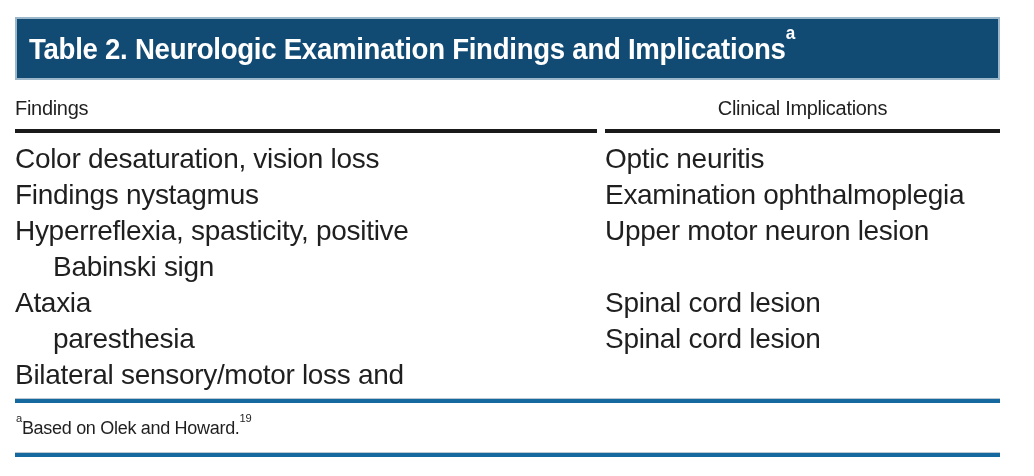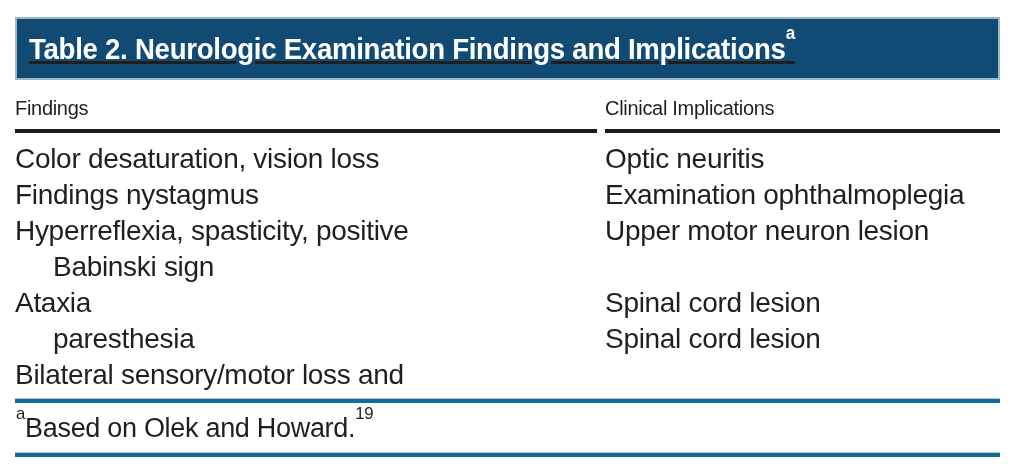--- a/index.html
+++ b/index.html
@@ -20,21 +20,20 @@
   }
   .title-bar {
     box-sizing: border-box;
     height: 63px;
     background: var(--header-bg, #114a73);
     border: 2px solid var(--header-edge, #9db7ca);
     display: flex;
     align-items: center;
     padding-left: 12px;
     overflow: hidden;
-    text-decoration: underline;
   }
   .title-text {
     color: #ffffff;
     font-size: 30px;
     font-weight: bold;
     white-space: nowrap;
     transform: scaleX(0.92);
     transform-origin: left center;
     letter-spacing: -0.3px;
   }
@@ -50,33 +49,33 @@
     column-gap: 8px;
   }
   .cols { margin-top: 13px; }
   .colhead {
     font-size: 20px;
     line-height: 31px;
     padding-bottom: 5px;
     border-bottom: 4px solid var(--rule-black, #1a1a1a);
     letter-spacing: -0.3px;
   }
-  .colhead.center { }
+  .colhead.center { text-align: center; }
   .tbody { padding-top: 8px; }
   .cell { font-size: 28px; letter-spacing: -0.3px; }
   .line { line-height: 36px; white-space: nowrap; }
   .line.cont { padding-left: 38px; }
   .rule-blue {
     height: 4px;
     background: var(--rule-blue, #16699e);
     border-top: 1px solid #bcc9d2;
   }
   .rule-blue.top { margin-top: 5px; }
   .footnote {
-    font-size: 27px;
+    font-size: 18px;
     line-height: 36px;
     padding: 7px 0 6px 1px;
     letter-spacing: -0.3px;
   }
 </style>
 </head>
 <body>
 
 <div class="page">
   <div class="table-wrap">

